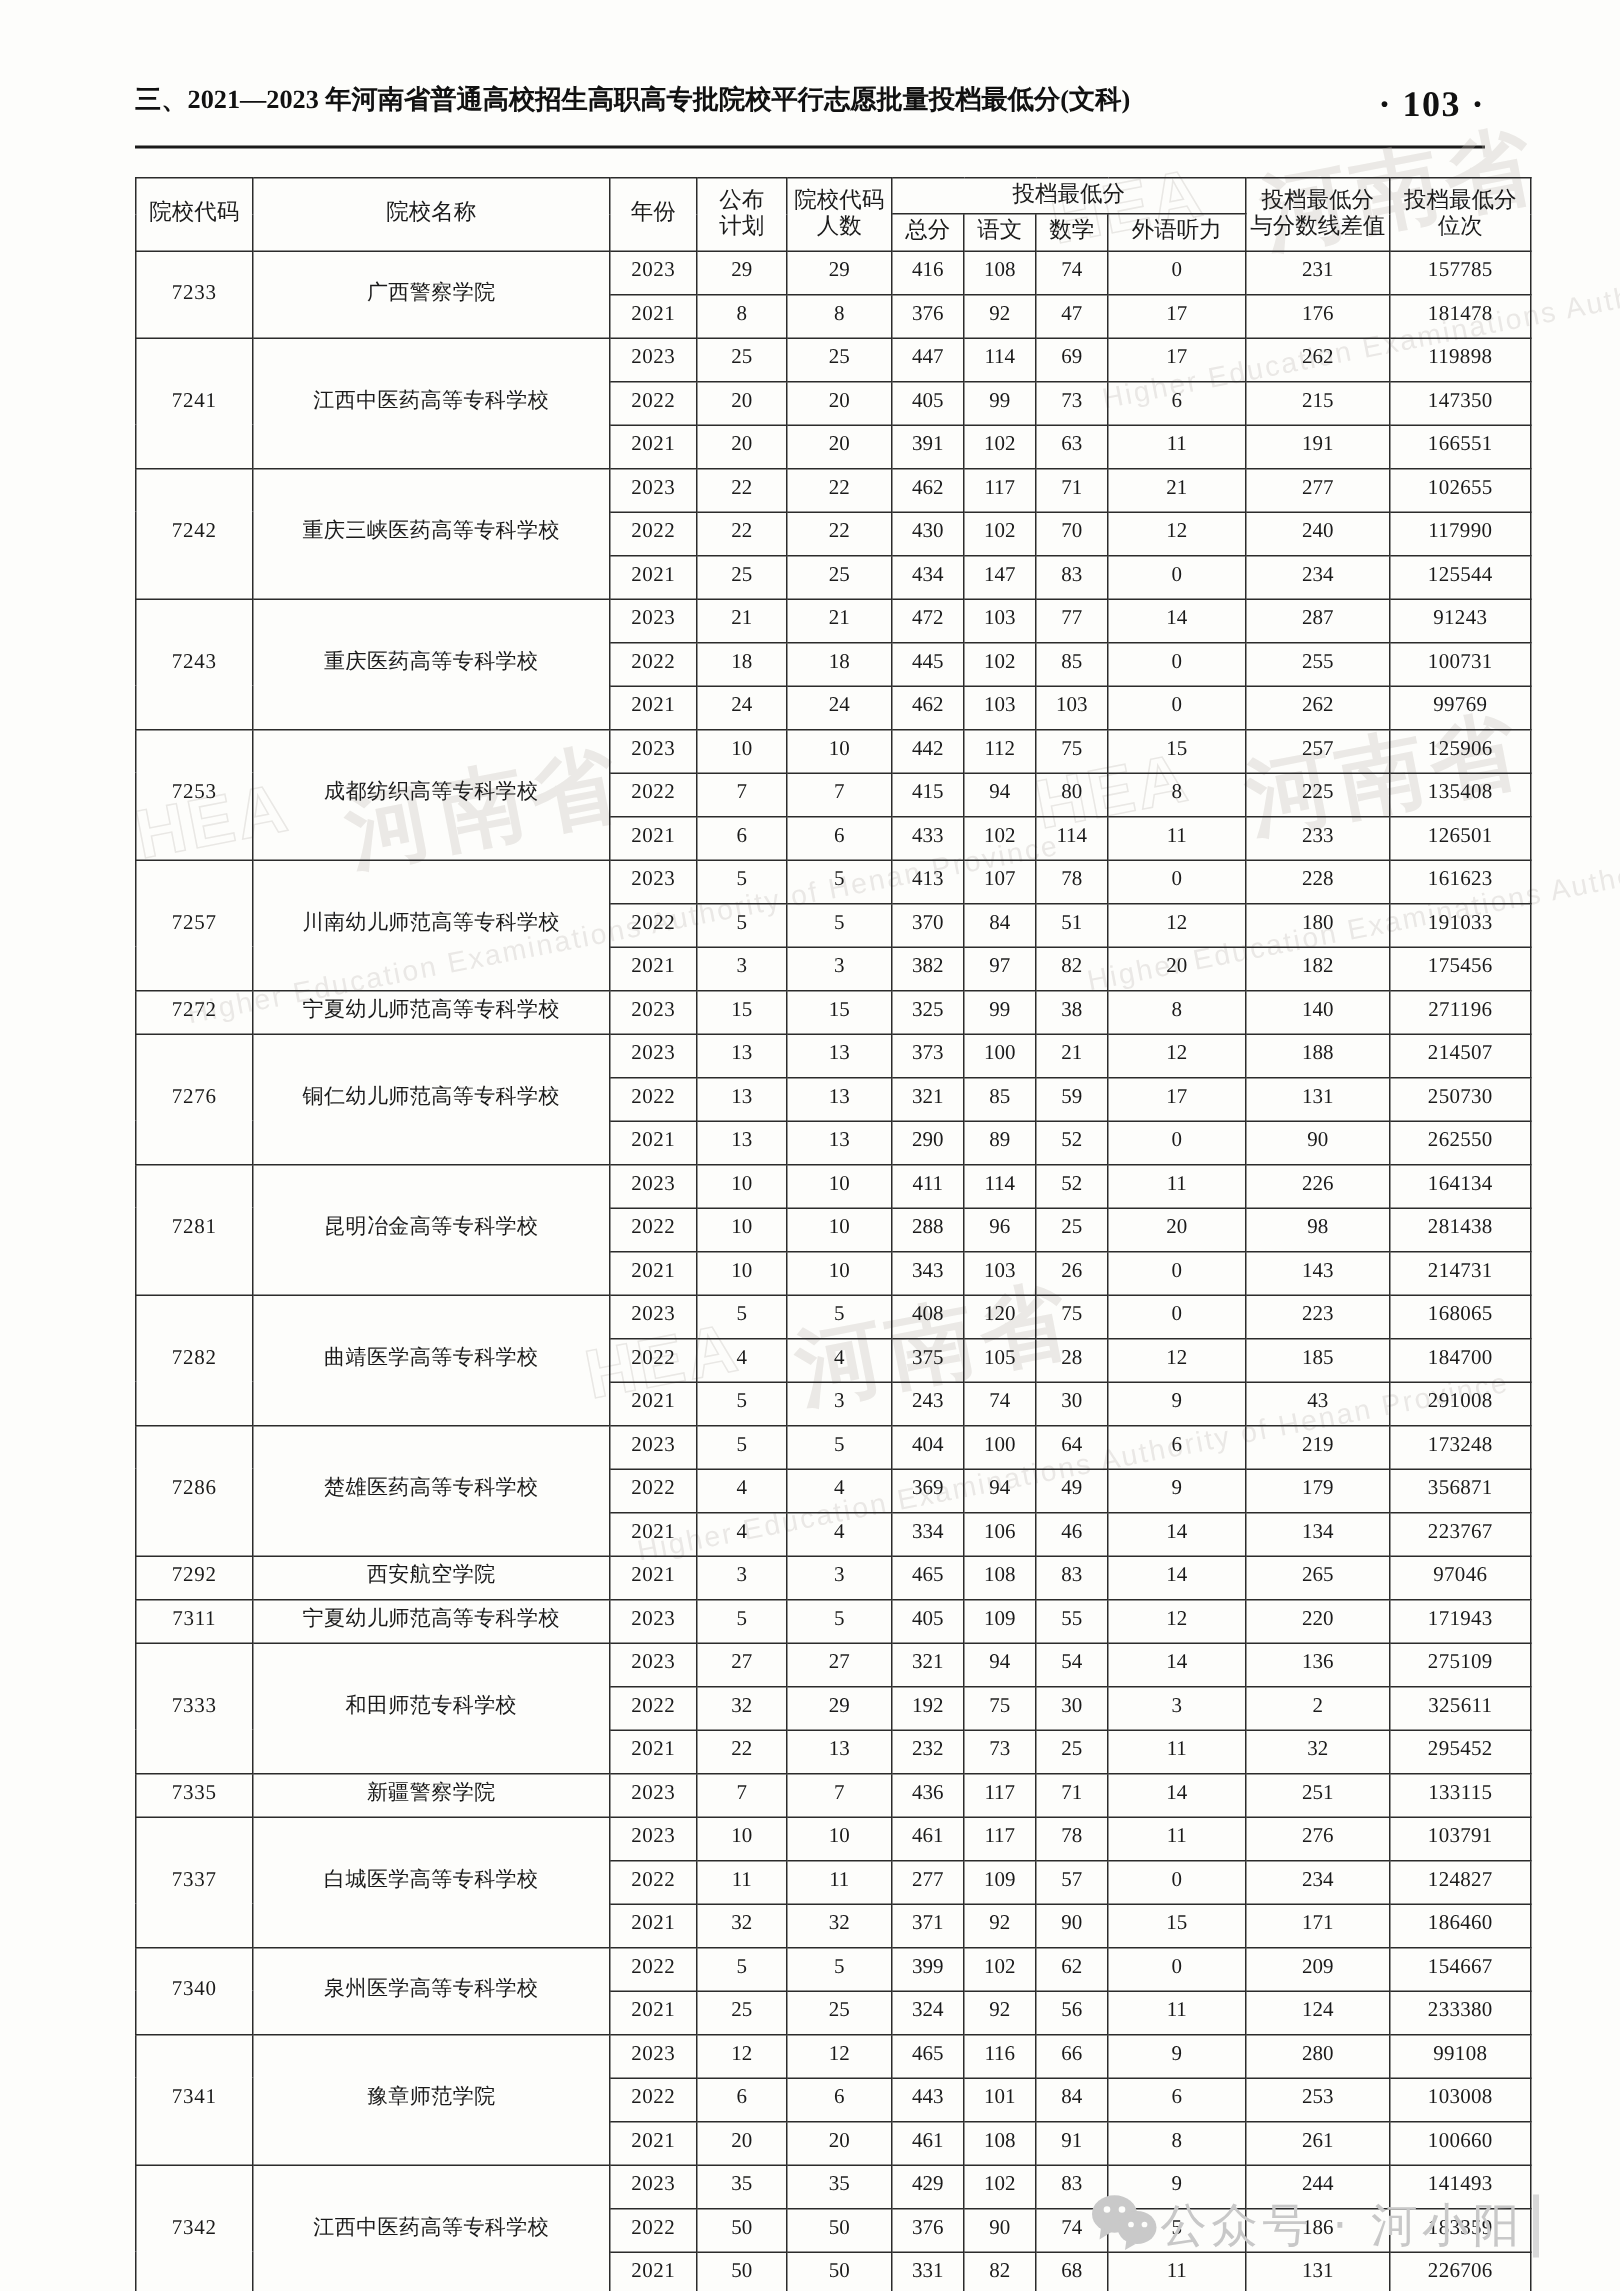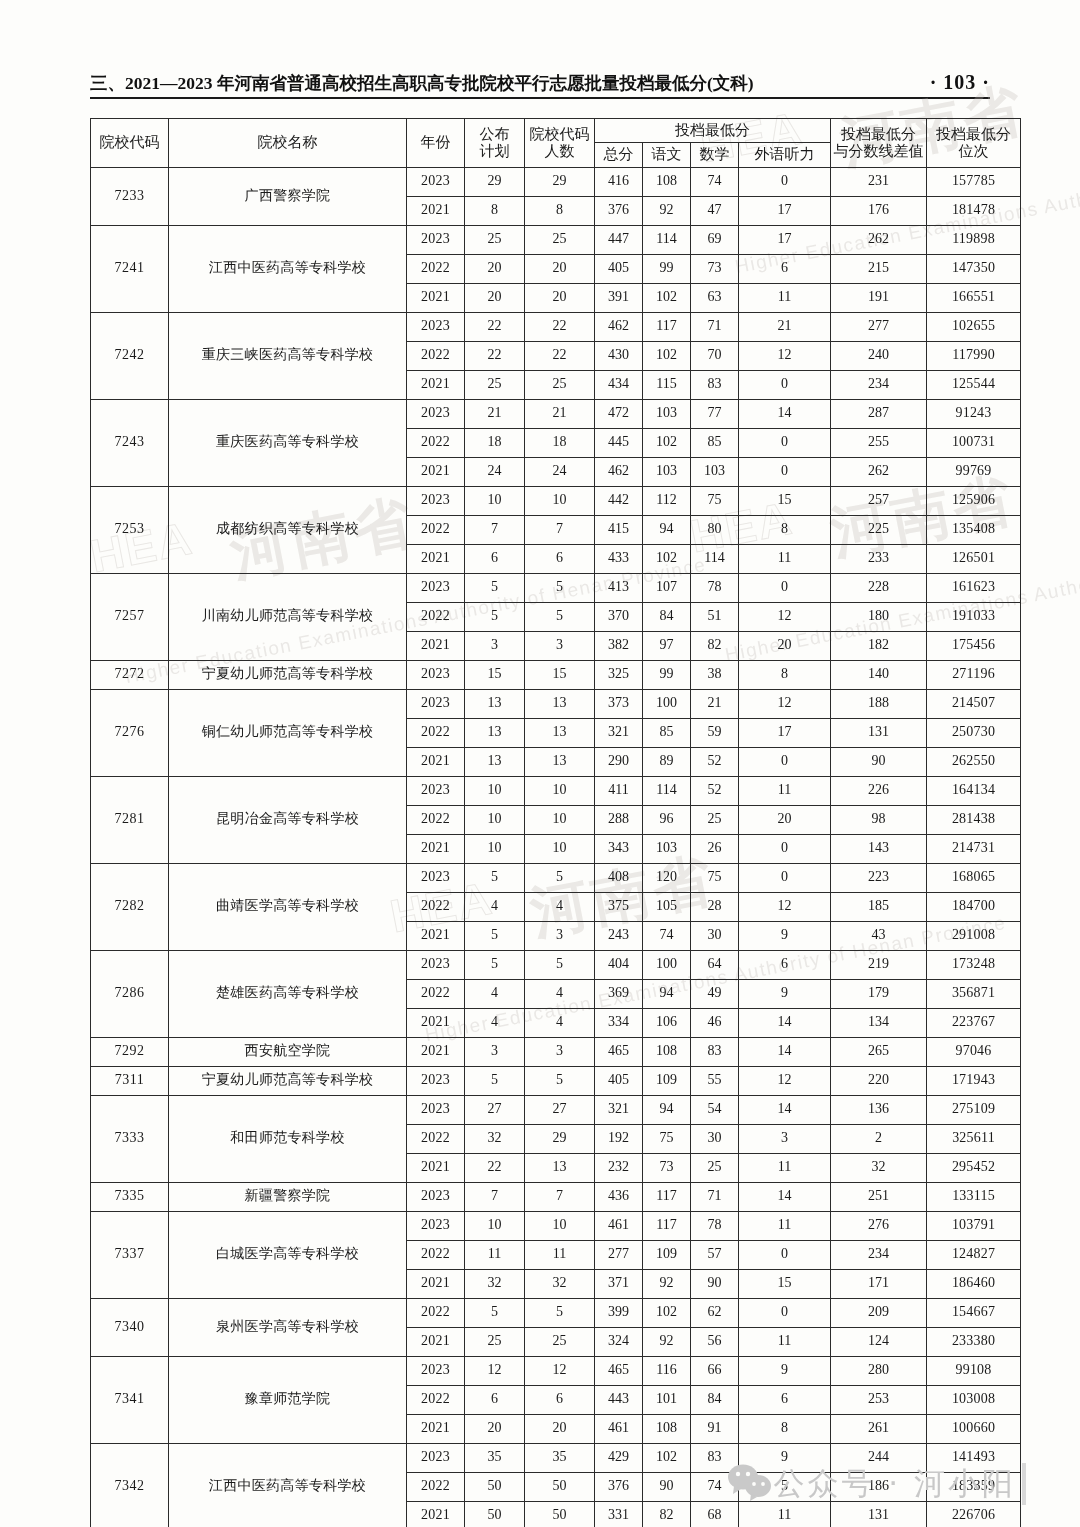--- a/index.html
+++ b/index.html
@@ -17,33 +17,32 @@
   }
 
   
   .page-header {
     position: absolute;
     top: 58px;
     left: 90px;
     width: 900px;
     height: 34px;
     display: flex;
-    align-items: flex-end;
     justify-content: space-between;
   }
   .header-title {
     font-size: 17.5px;
     font-weight: bold;
     letter-spacing: 0px;
     white-space: nowrap;
     line-height: 1;
     color: #111;
   }
   .header-pageno {
-    font-size: 20px;
+    font-size: 24px;
     font-weight: bold;
     letter-spacing: 1px;
     white-space: nowrap;
     line-height: 1;
     color: #111;
   }
   .header-rule {
     position: absolute;
     top: 97px;
     left: 90px;
@@ -325,21 +324,21 @@
           <td class="c-num">70</td>
           <td class="c-num">12</td>
           <td class="c-num">240</td>
           <td class="c-rank">117990</td>
         </tr>
         <tr>
           <td class="c-year">2021</td>
           <td class="c-num">25</td>
           <td class="c-num">25</td>
           <td class="c-num">434</td>
-          <td class="c-num">115</td>
+          <td class="c-num">147</td>
           <td class="c-num">83</td>
           <td class="c-num">0</td>
           <td class="c-num">234</td>
           <td class="c-rank">125544</td>
         </tr>
         <tr class="group-start">
           <td class="c-code" rowspan="3">7243</td>
           <td class="c-name" rowspan="3">重庆医药高等专科学校</td>
           <td class="c-year">2023</td>
           <td class="c-num">21</td>

